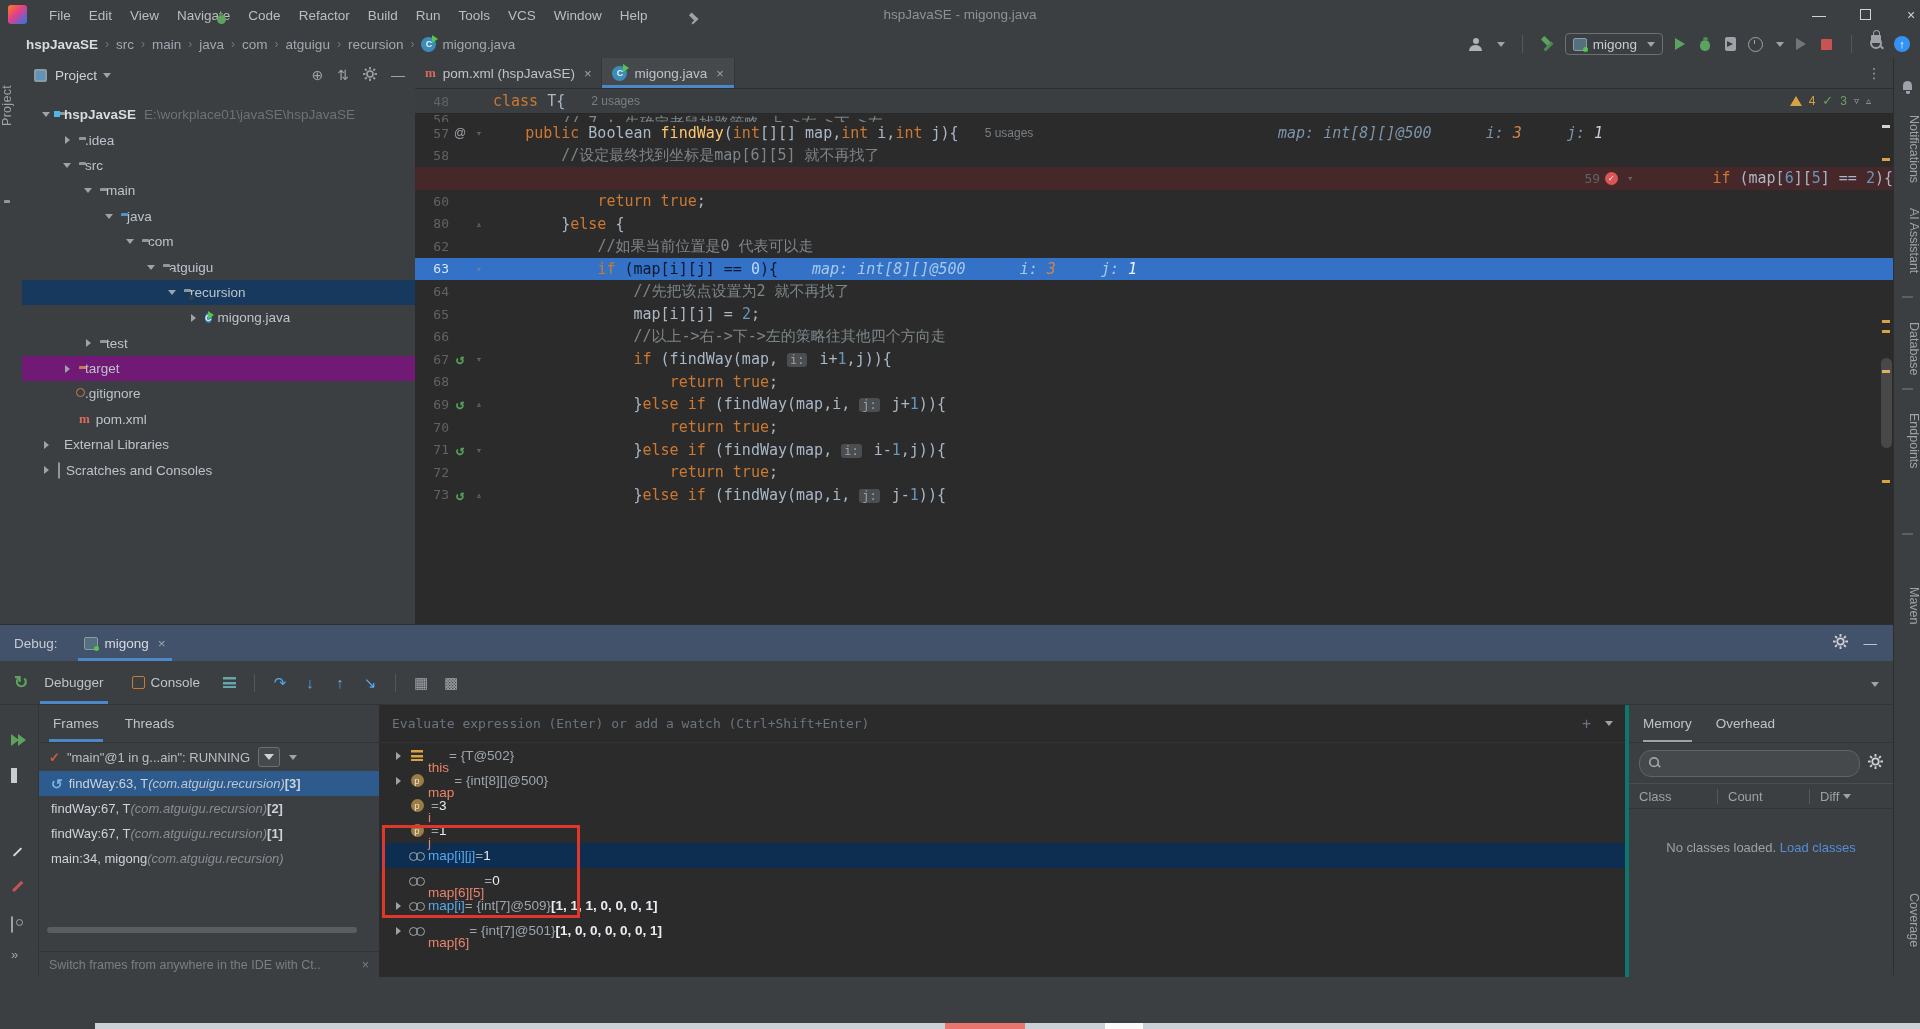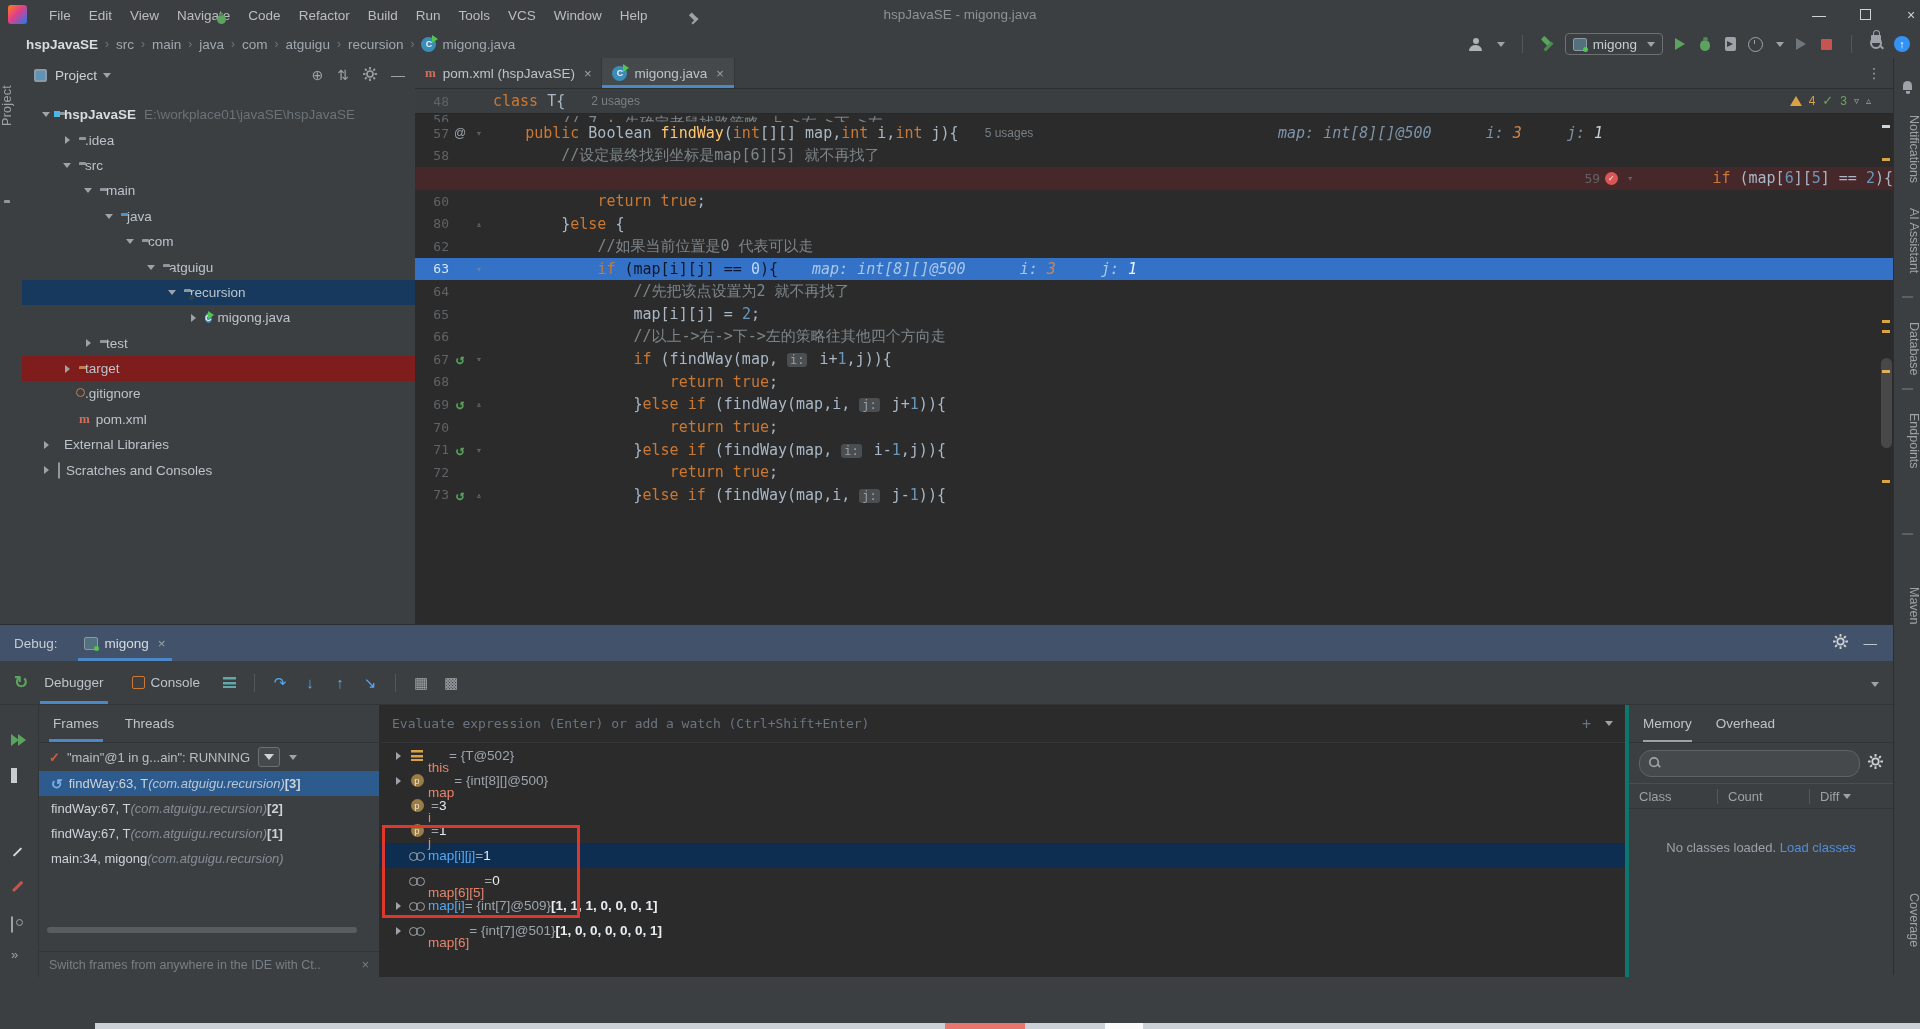--- a/index.html
+++ b/index.html
@@ -69,21 +69,21 @@
   .flag{width:9px;height:12px;background:#9da3a9;clip-path:polygon(0 0,100% 0,100% 100%,50% 70%,0 100%);}
   
   #project{left:22px;top:58px;width:393px;height:566px;background:#3c3f41;border-right:1px solid #2c2f30;}
   #projhead{height:34px;padding:0 10px 0 12px;border-bottom:1px solid transparent;}
   #projhead .ptitle{color:#ccd1d6;margin:0 2px 0 8px;}
   #projhead .hic{margin-left:14px;color:#9da3a9;font-size:14px;}
   .projsq{width:13px;height:13px;background:#5d94b8;border:2px solid #8b9aa3;border-radius:2px;box-sizing:border-box;}
   #ptree{position:absolute;left:0;top:44px;width:393px;}
   .trow{position:relative;height:25.4px;display:flex;align-items:center;white-space:nowrap;}
   .trow.sel{background:#17395e;}
-  .trow.tint{background:#7f1d1d;}
+  .trow.tint{background:#701a75;}
   .trow .tlabel{color:#bbc3cb;margin-left:6px;}
   .trow .tlabel.b{color:#d8dcdf;font-weight:bold;}
   .trow .tpath{color:#6b7278;margin-left:8px;}
   .tchev{width:12px;display:inline-flex;justify-content:center;}
   .tic{margin-left:6px;}
   .fold-y{position:relative;width:15px;height:12px;background:#8f969c;border-radius:1px;}
   .fold-y:before{content:"";position:absolute;left:0;top:-3px;width:7px;height:3px;background:#8f969c;border-radius:1px 1px 0 0;}
   .fold-b{background:#4d94c9;}.fold-b:before{background:#4d94c9;}
   .fold-o{background:#c77d51;}.fold-o:before{background:#c77d51;}
   .fold-pkg:after{content:"";position:absolute;left:5px;top:3px;width:5px;height:5px;border-radius:50%;background:#3c3f41;}

